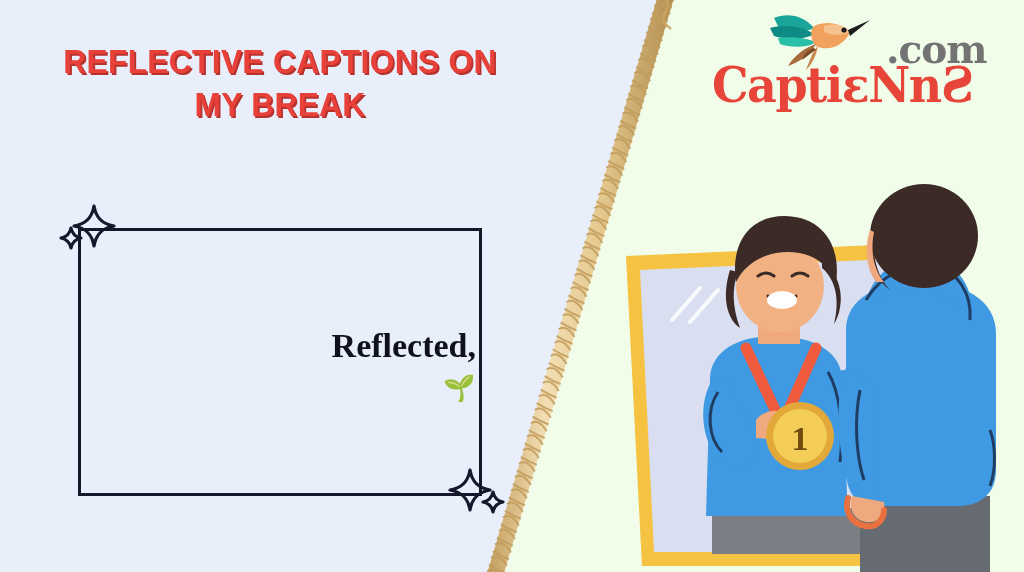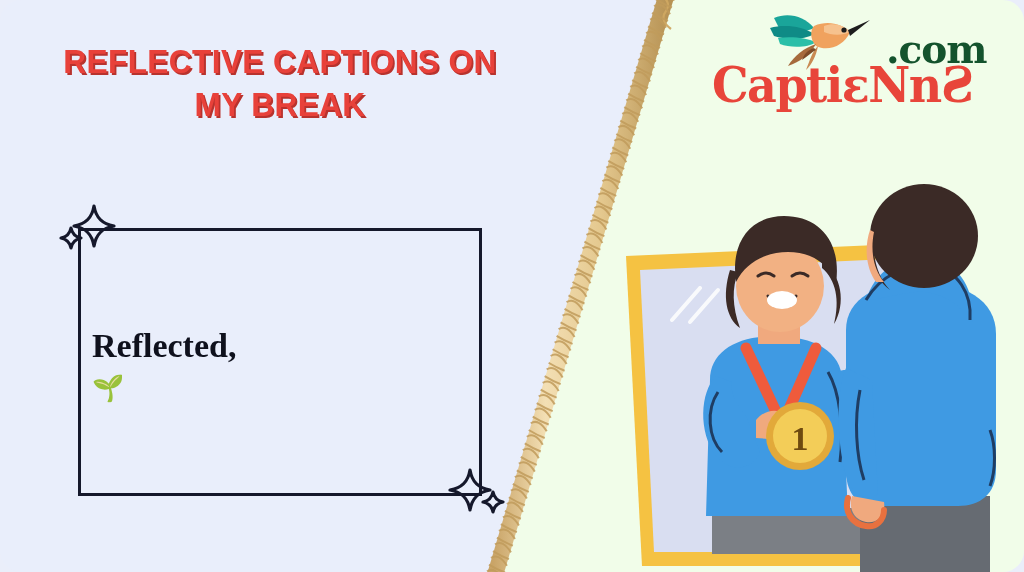--- a/index.html
+++ b/index.html
@@ -1,21 +1,21 @@
 <!DOCTYPE html>
 <html><head>
 <meta charset="utf-8">
 <style>
   html,body{margin:0;padding:0;}
   body{
     width:1024px;height:572px;overflow:hidden;
     font-family:"Liberation Sans", sans-serif;
     background:#eaeefa;
   }
-  .canvas{position:relative;width:1024px;height:572px;overflow:hidden;border-radius:21px;}
+  .canvas{position:relative;width:1024px;height:572px;overflow:hidden;}
 
   
   .panel-left{
     position:absolute;inset:0;
     background:#e9eefb;
   }
   .panel-right{
     position:absolute;top:0;left:0;width:1024px;height:572px;
     background:#f1fde9;
     clip-path:polygon(668px 0, 1024px 0, 1024px 572px, 495px 572px);
@@ -44,21 +44,21 @@
 
   
   .quote-frame{
     position:absolute;left:78px;top:228px;width:404px;height:268px;
     border:3px solid #15182b;
     box-sizing:border-box;
   }
   .quote-text{
     position:absolute;left:78px;top:228px;width:412px;height:268px;
     display:flex;flex-direction:column;
-    align-items:flex-start;justify-content:center;
+    align-items:flex-end;justify-content:center;
     box-sizing:border-box;padding:16px 14px;
   }
   .quote-line{
     font-family:"Liberation Serif", serif;
     font-weight:bold;
     font-size:34px;
     line-height:1.35;
     color:#0f111d;
     text-align:center;
     white-space:nowrap;
@@ -73,21 +73,21 @@
 
   
   .logo{
     position:absolute;right:18px;top:4px;width:300px;height:118px;
   }
   .logo-bird{position:absolute;left:58px;top:2px;}
   .logo-com{
     position:absolute;left:180px;top:22px;
     font-family:"DejaVu Serif", serif;
     font-weight:bold;font-size:39px;letter-spacing:-1px;
-    color:#14532d;
+    color:#737373;
   }
   .logo-name{
     position:absolute;left:6px;top:52px;
     font-family:"DejaVu Serif", serif;
     font-weight:bold;font-size:46px;letter-spacing:-1.5px;
     color:#e8453a;
     transform:scaleY(1.06);transform-origin:left top;
   }
 
   

